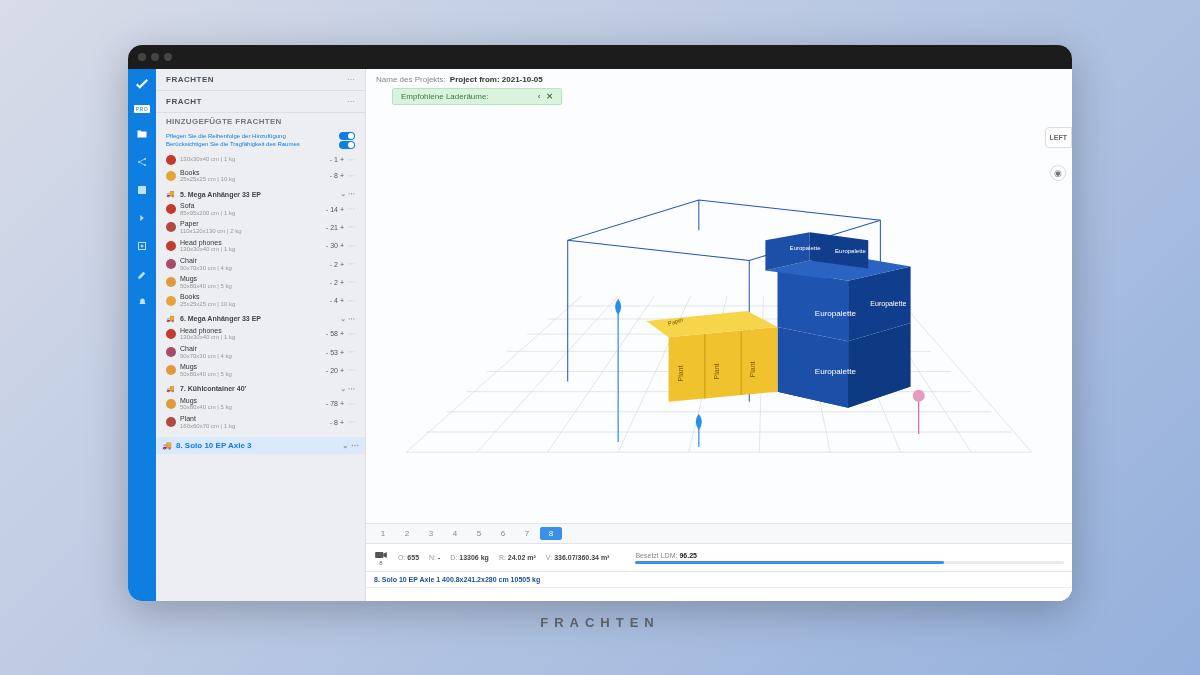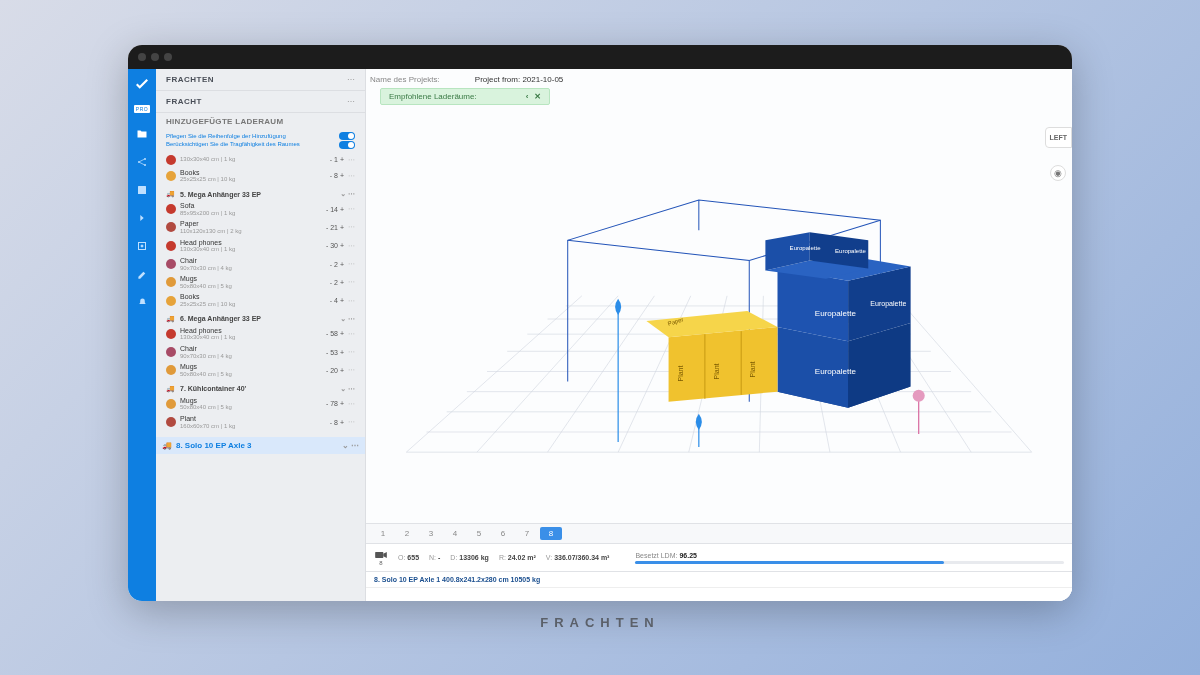--- a/index.html
+++ b/index.html
@@ -34,24 +34,24 @@
   .cargo-item .info { flex:1; line-height:1.1; }
   .cargo-item .info .name { color:#333; }
   .cargo-item .info .dims { color:#999; font-size:6px; }
   .cargo-item .qty { color:#555; width:30px; text-align:right; }
   .cargo-item .more { color:#aaa; }
   .group-tail { margin-left:auto; display:flex; gap:6px; color:#999; }
   .selected-row { background:#d9e8fb; color:#0e7fe1; font-weight:600; padding:4px 6px; display:flex; align-items:center; }
 
   
   .main { flex:1; display:flex; flex-direction:column; background:#fcfdfe; position:relative; }
-  .project-bar { padding:6px 4px 2px; font-size:8px; color:#555; display:flex; gap:4px; }
+  .project-bar { padding:6px 10px 2px; font-size:8px; color:#555; display:flex; gap:4px; }
   .project-bar .lbl { color:#888; }
-  .project-bar .val { font-weight:400; color:#333;margin-left:31px; }
-  .hint-pill { margin:2px 14px 4px; background:#d9f3dd; border:1px solid #b8e5c0; color:#3a7a45; font-size:8px; padding:3px 8px; border-radius:2px; display:inline-flex; align-items:center; gap:8px; width:170px; justify-content:space-between; }
+  .project-bar .val { font-weight:700; color:#333; }
+  .hint-pill { margin:2px 26px 4px; background:#d9f3dd; border:1px solid #b8e5c0; color:#3a7a45; font-size:8px; padding:3px 8px; border-radius:2px; display:inline-flex; align-items:center; gap:8px; width:170px; justify-content:space-between; }
   .hint-pill .close { color:#3a7a45; font-weight:bold; display:flex; gap:6px; }
 
   .viewport { flex:1; position:relative; background:#fcfdfe; overflow:hidden; }
   .viewport svg { width:100%; height:100%; }
 
   .side-btn { position:absolute; right:0; top:18px; background:#fff; border:1px solid #ddd; border-radius:4px 0 0 4px; padding:6px 4px; font-size:7px; color:#666; font-weight:600; }
   .eye-btn { position:absolute; right:6px; top:56px; width:16px; height:16px; background:#fff; border:1px solid #ddd; border-radius:50%; display:flex; align-items:center; justify-content:center; color:#777; font-size:9px; }
 
   
   .stepper { display:flex; align-items:center; border-top:1px solid #e0e2e6; background:#f7f8fa; height:20px; padding:0 6px; gap:2px; font-size:8px; }
@@ -136,21 +136,21 @@
 
     <div class="sidebar">
       <div class="sidebar-section">
         <span class="title">FRACHTEN</span>
         <span style="color:#999">⋯</span>
       </div>
       <div class="sidebar-section">
         <span class="title">FRACHT</span>
         <span style="color:#999">⋯</span>
       </div>
-      <div class="sidebar-sub">HINZUGEFÜGTE LADERAUM</div>
+      <div class="sidebar-sub">HINZUGEFÜGTE FRACHTEN</div>
       <div class="toggles">
         <div class="toggle-row">
             <span>Pflegen Sie die Reihenfolge der Hinzufügung</span>
             <span class="switch"></span>
           </div>
         <div class="toggle-row">
             <span>Berücksichtigen Sie die Tragfähigkeit des Raumes</span>
             <span class="switch"></span>
           </div>
       </div>

